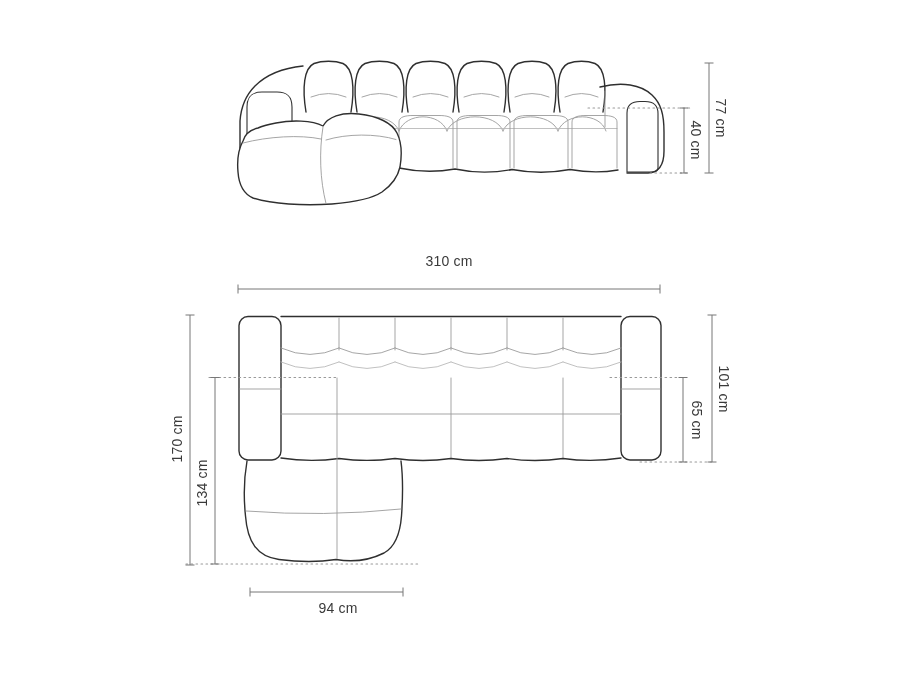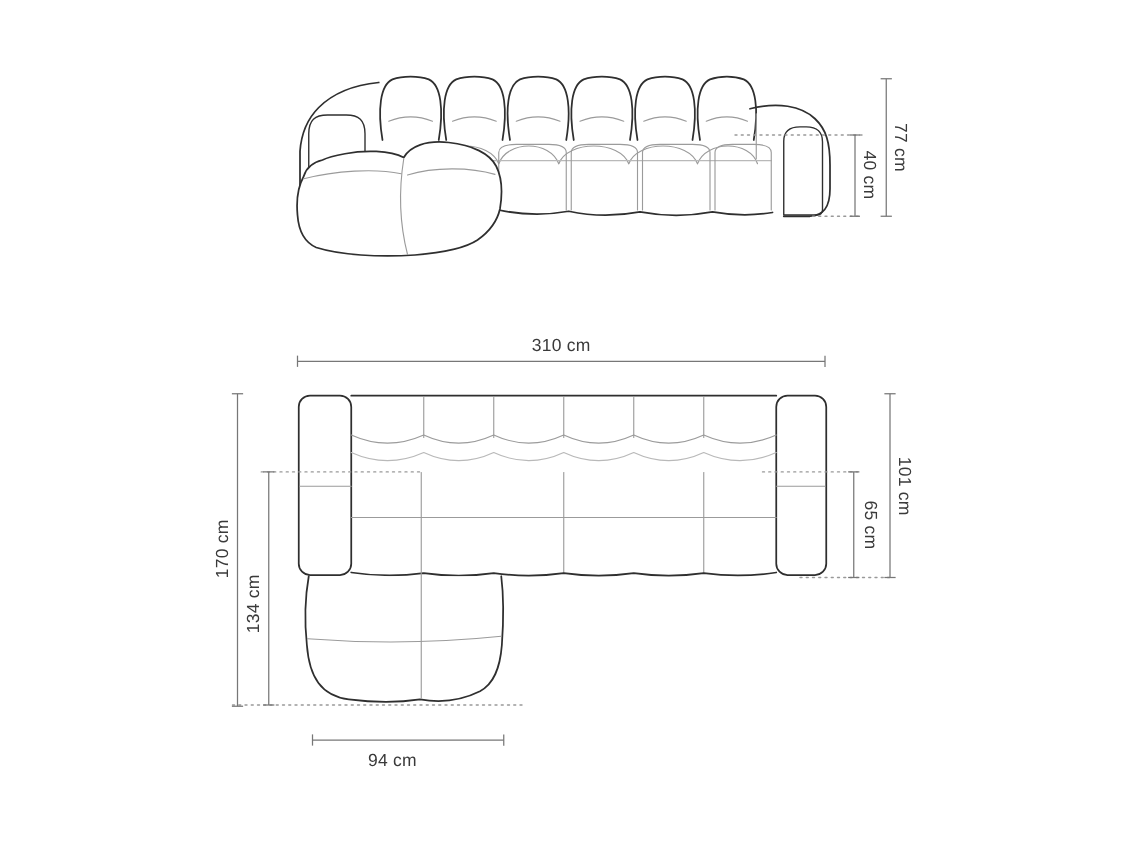--- a/index.html
+++ b/index.html
@@ -185,22 +185,22 @@
       </g>
 
       <g>
         <path class="d" d="M 250,592 L 403,592"></path>
         <path class="d" d="M 250,587.5 L 250,596.5"></path>
         <path class="d" d="M 403,587.5 L 403,596.5"></path>
       </g>
     </g>
   </svg>
 
-  <div class="dim-label hor" style="left:449px;top:276px;">310 cm</div>
+  <div class="dim-label hor" style="left:449px;top:261px;">310 cm</div>
   <div class="dim-label rotm90" style="left:177px;top:439px;">170 cm</div>
   <div class="dim-label rotm90" style="left:202px;top:483px;">134 cm</div>
   <div class="dim-label rot90" style="left:724px;top:389px;">101 cm</div>
   <div class="dim-label rot90" style="left:697px;top:420px;">65 cm</div>
-  <div class="dim-label hor" style="left:314px;top:608px;">94 cm</div>
+  <div class="dim-label hor" style="left:338px;top:608px;">94 cm</div>
   <div class="dim-label rot90" style="left:721px;top:118px;">77 cm</div>
   <div class="dim-label rot90" style="left:696px;top:140px;">40 cm</div>
 
 </div>
 
 </body></html>

